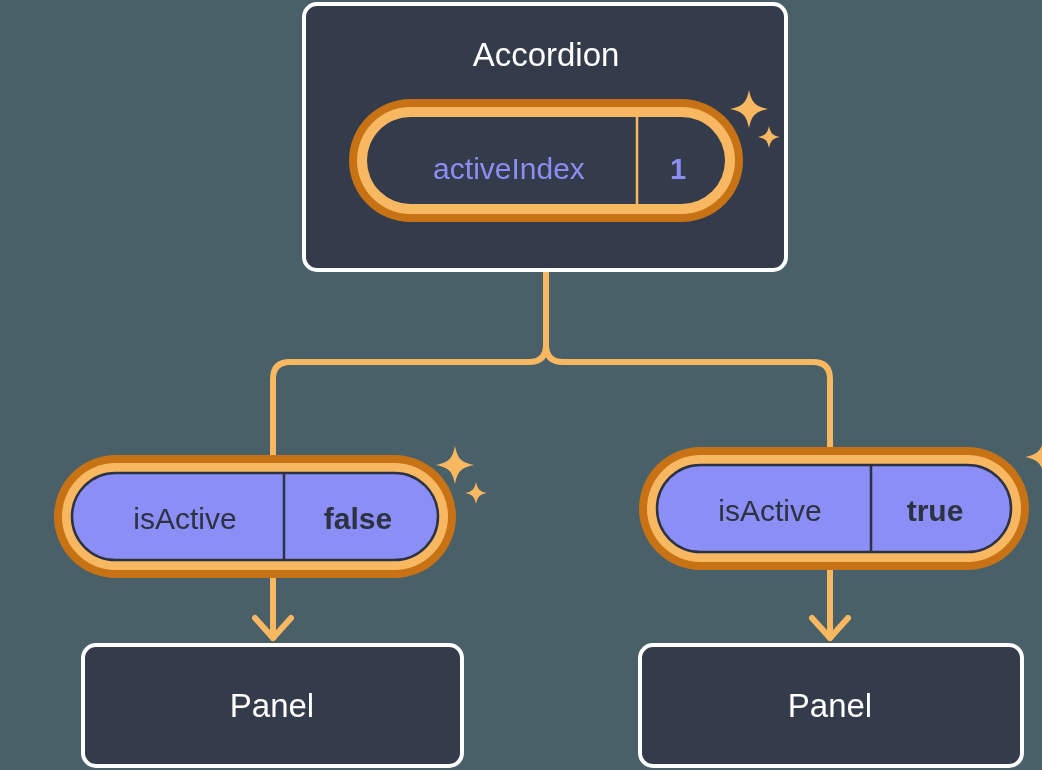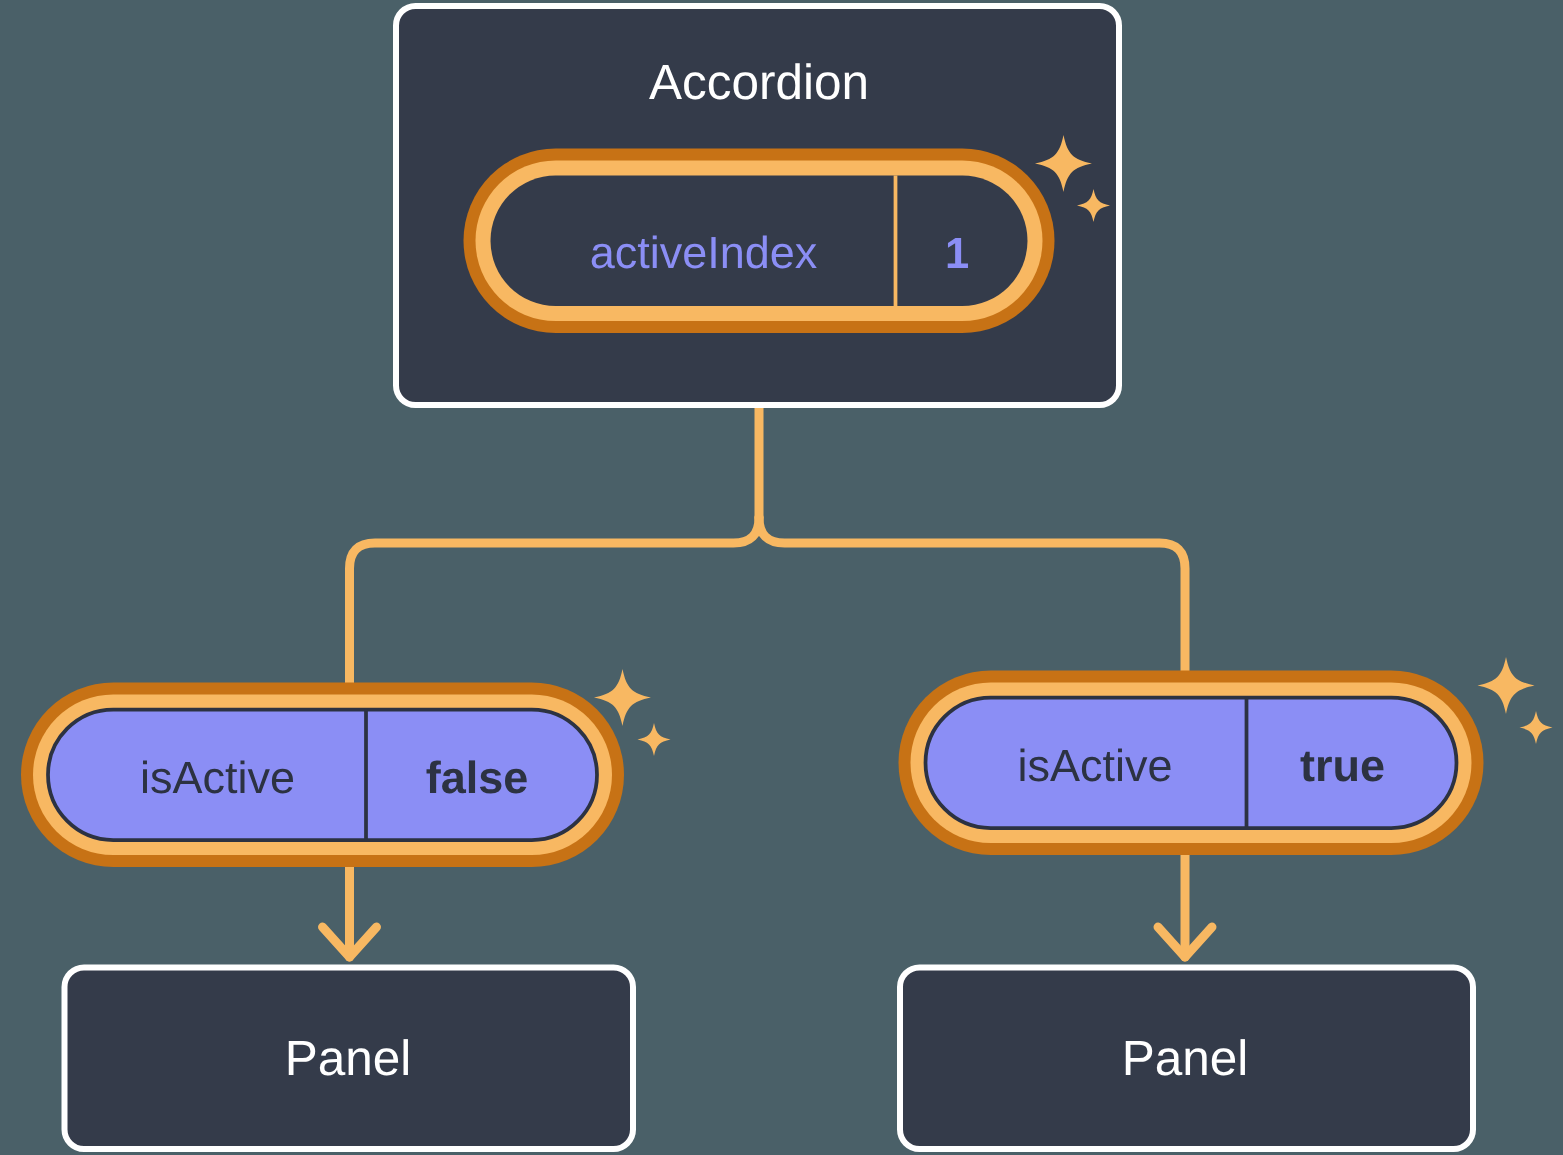--- a/index.html
+++ b/index.html
@@ -10,20 +10,21 @@
     width: 1042px;
     height: 770px;
     background: #4a6068;
     font-family: "Liberation Sans", sans-serif;
     overflow: hidden;
   }
   #stage {
     position: relative;
     width: 920px;
     height: 770px;
+    margin-left: 40px;
   }
   #diagram {
     position: absolute;
     inset: 0;
     display: block;
   }
   .node-title {
     font-family: "Liberation Sans", sans-serif;
     font-size: 33px;
     fill: #ffffff;

